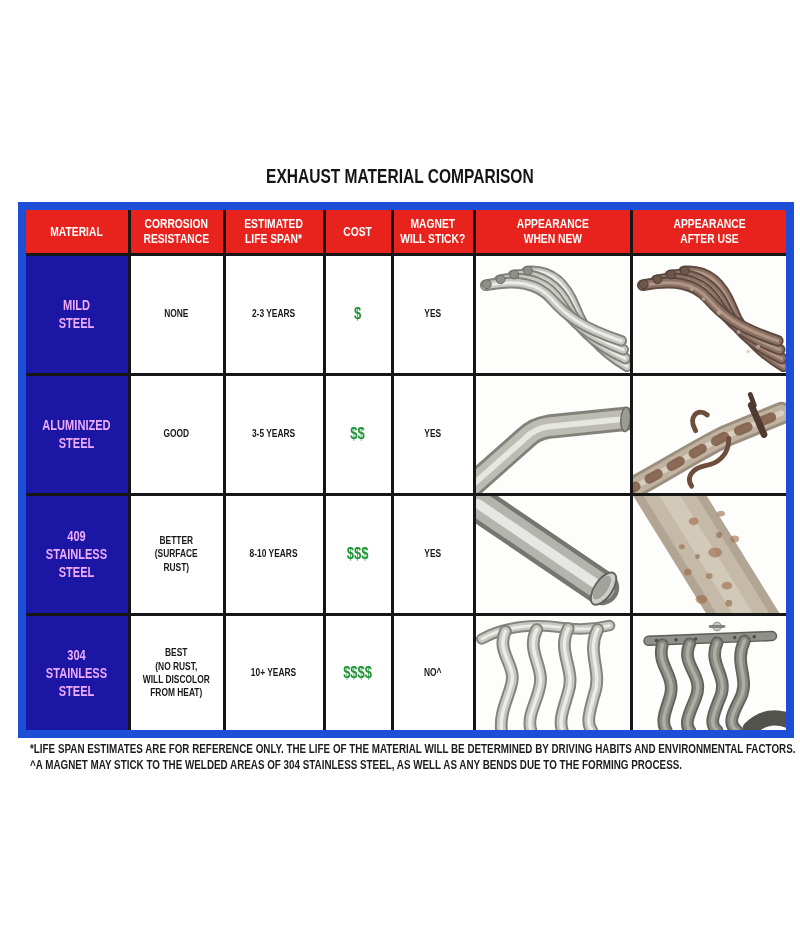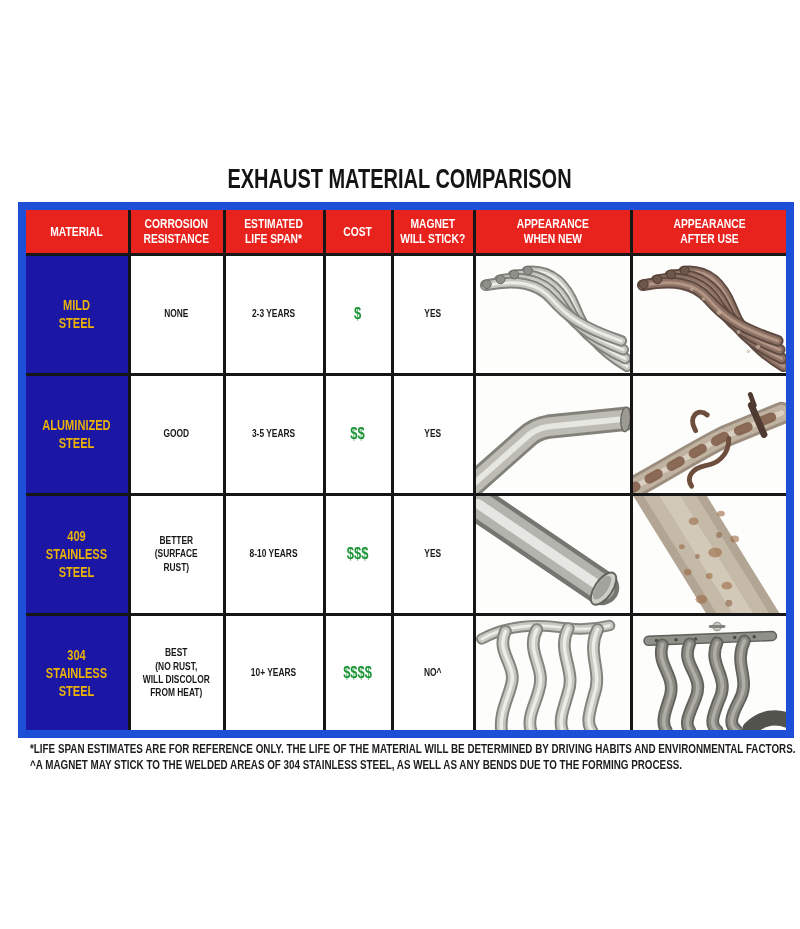--- a/index.html
+++ b/index.html
@@ -3,38 +3,38 @@
 <meta charset="utf-8">
 <style>
   html,body { margin:0; padding:0; }
   body {
     width:800px; height:929px; background:#ffffff; position:relative;
     font-family:"Liberation Sans", sans-serif; overflow:hidden;
     -webkit-font-smoothing:antialiased;
   }
   .title {
     position:absolute; top:164px; left:0; right:0; text-align:center;
-    font-size:27px; font-weight:800; color:#141414; letter-spacing:0px;
+    font-size:21px; font-weight:800; color:#141414; letter-spacing:0px;
   }
   .cx-t { display:inline-block; transform:scaleX(0.74); white-space:pre; }
 
   table.cmp {
     position:absolute; left:18px; top:202px; width:768px;
     border-collapse:collapse; table-layout:fixed;
     border:8px solid #1d4ed8;
   }
   table.cmp th, table.cmp td { border:3px solid #161616; padding:0; }
   thead tr { height:48px; }
   tbody tr { height:120px; }
   th {
     background:var(--header-bg,#e8221d); color:#ffffff;
     font-size:13.5px; font-weight:700; text-align:center; vertical-align:middle;
   }
   td { text-align:center; vertical-align:middle; font-weight:700; color:#181818; }
-  td.mat { background:var(--material-bg,#1b16a3); color:#eab308; font-size:14.5px; line-height:1.25; }
+  td.mat { background:var(--material-bg,#1b16a3); color:#f0abfc; font-size:14.5px; line-height:1.25; }
   td.val { font-size:11px; line-height:1.2; }
   td.cost { color:var(--cost-green,#1e9638); font-size:17px; }
   td.photo { position:relative; background:#fdfdfc; }
   .ph { position:absolute; left:0; top:0; width:100%; height:100%; display:block; }
   .ph path { fill:none; stroke-linecap:round; }
 
   .cx { display:block; width:131%; margin-left:-15.5%; transform:scaleX(0.763); white-space:pre-line; }
 
   .footnotes { position:absolute; left:30px; top:741px; width:760px; color:#1c1c1c; }
   .cx-l {

